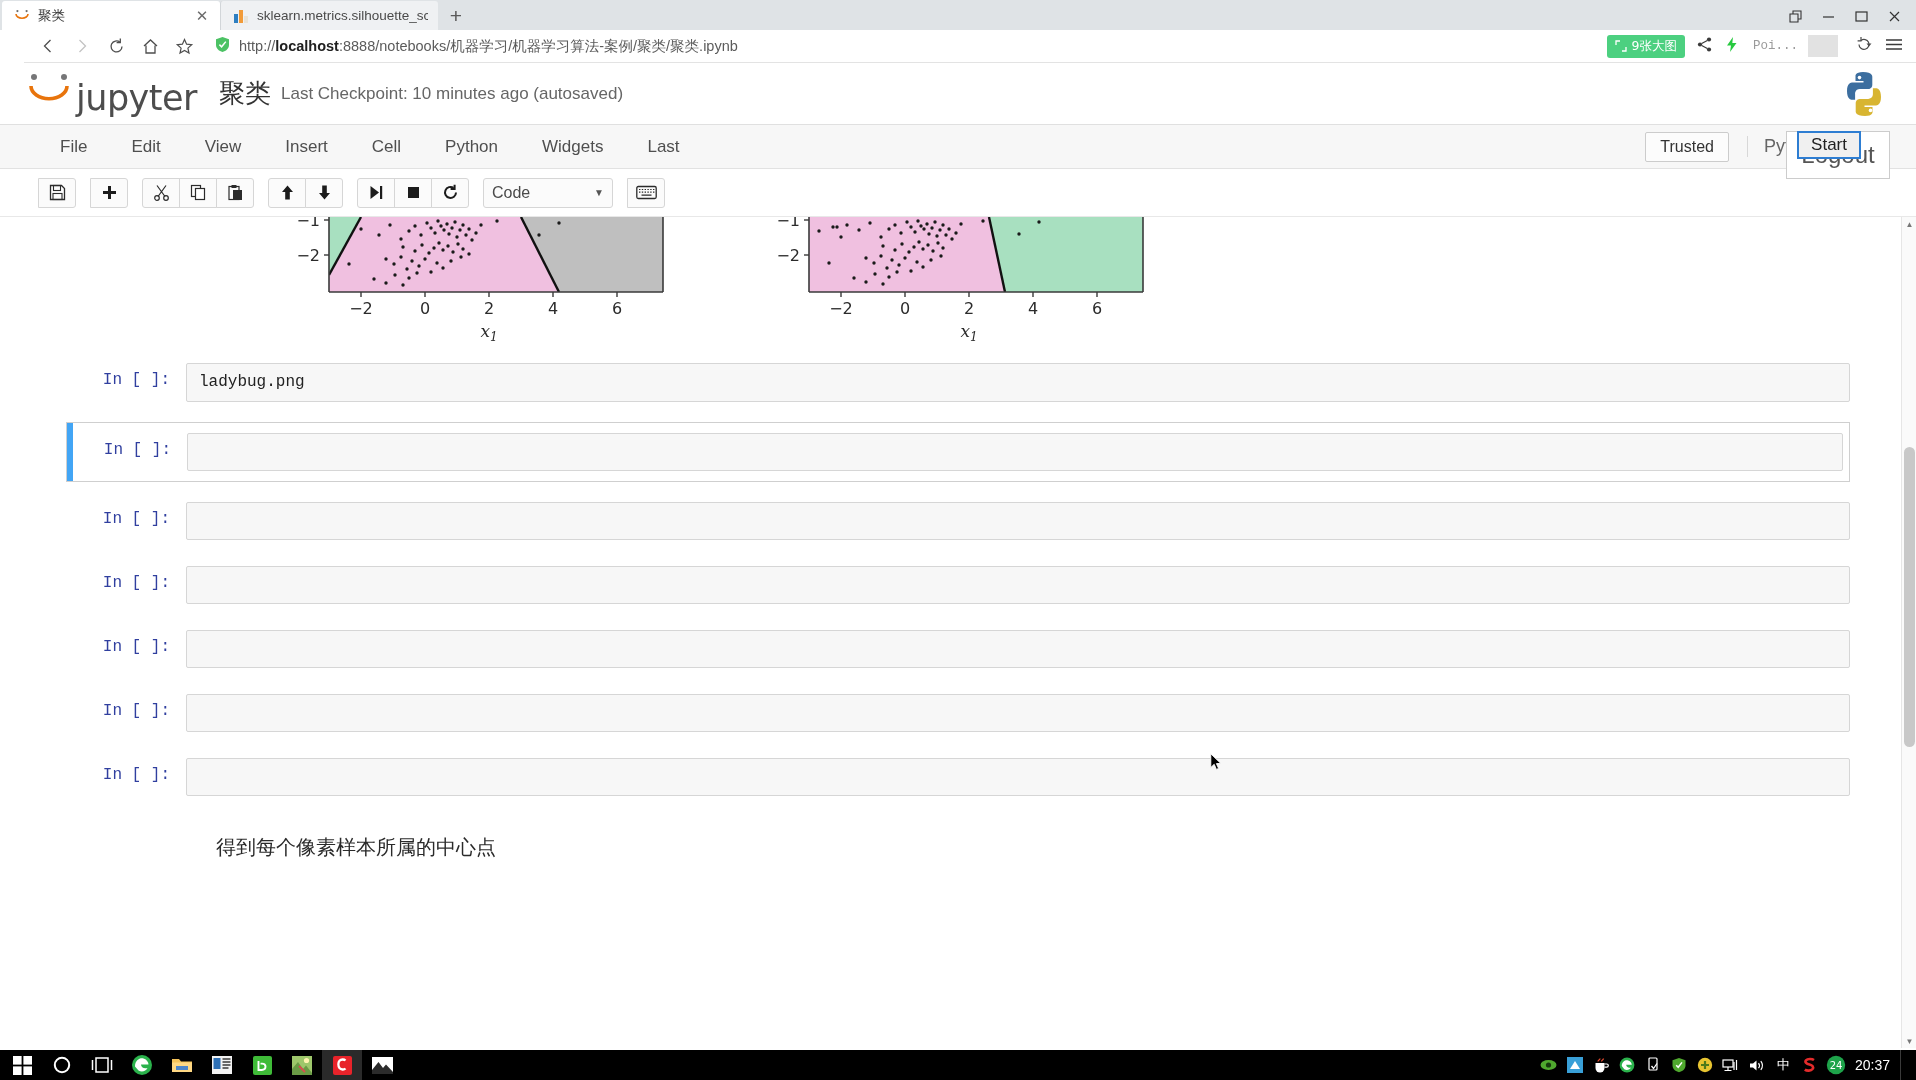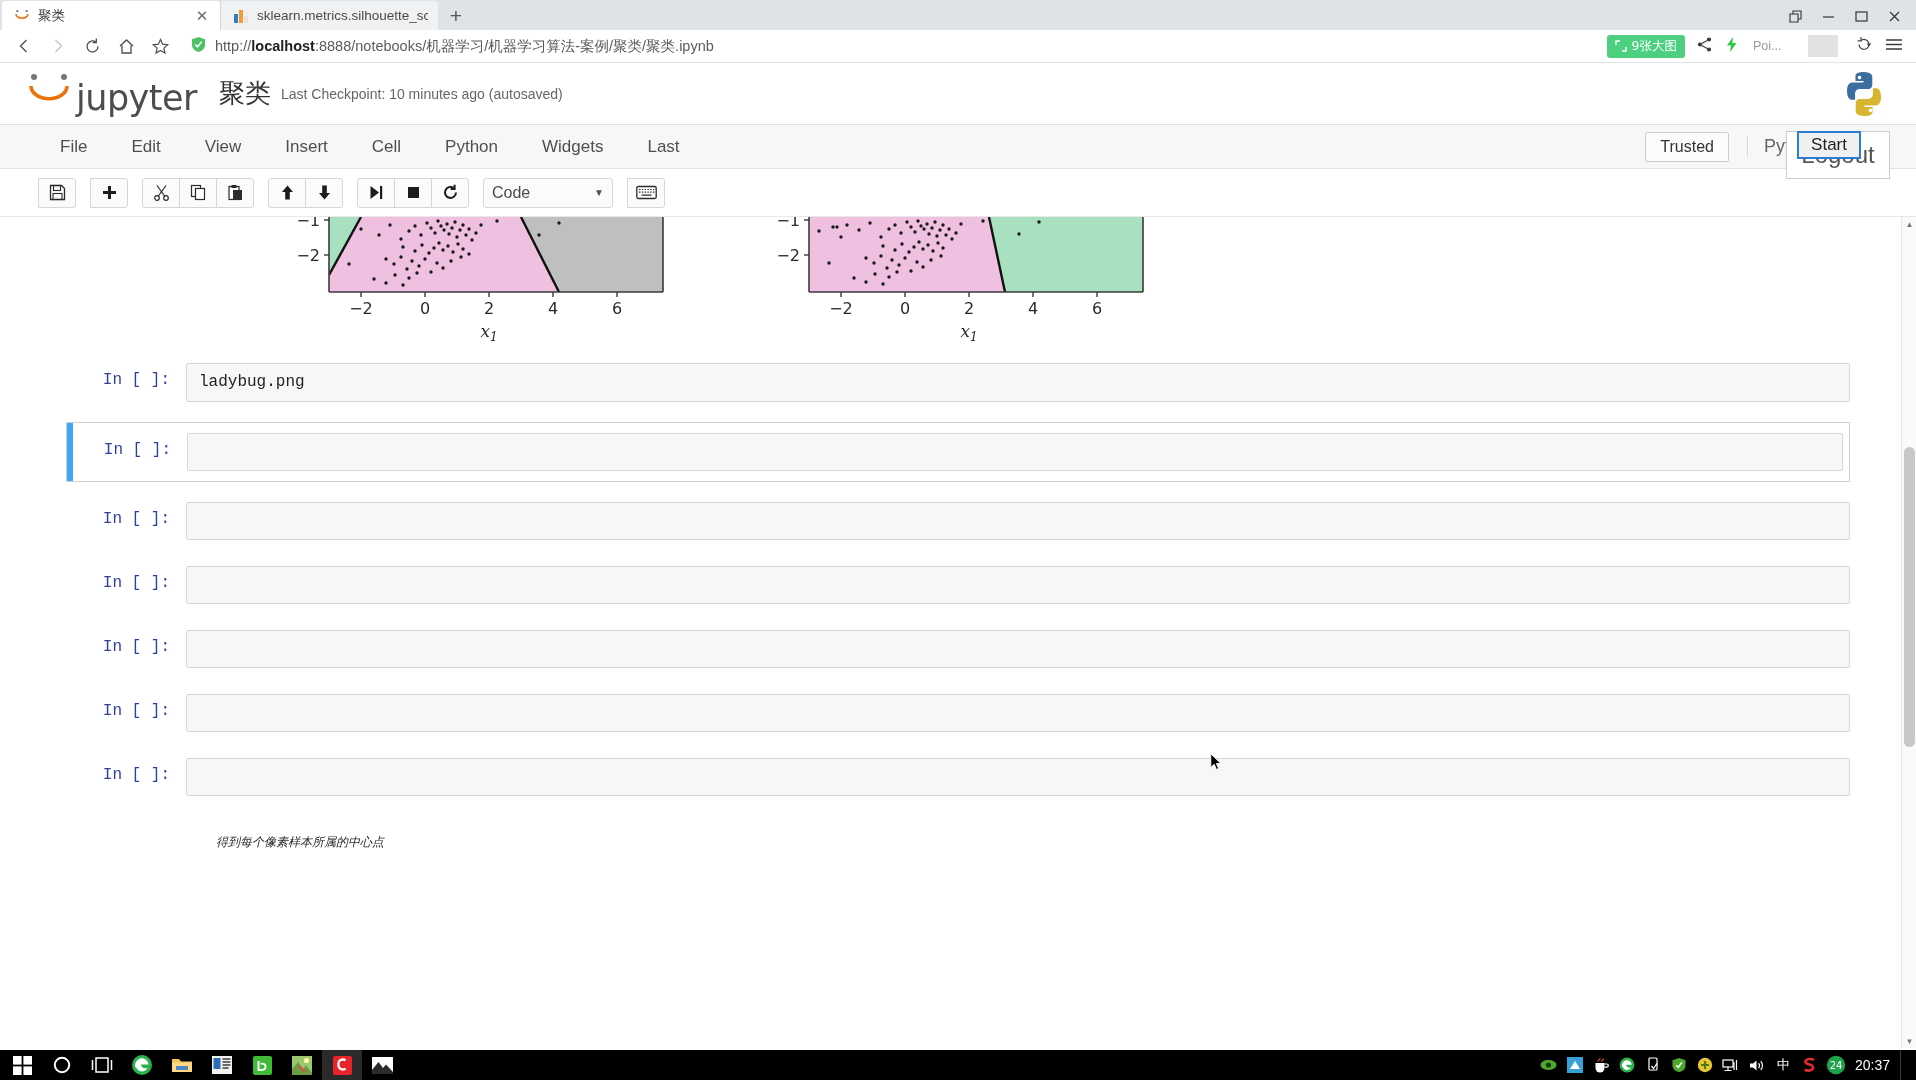--- a/index.html
+++ b/index.html
@@ -37,21 +37,21 @@
     font-size:21px; color:#5a5a5a; font-weight:300;
   }
   .tabstrip-right {
     margin-left:auto; display:flex; align-items:center; gap:18px;
     padding:0 14px 4px 0; color:#444;
   }
   .winbtn { font-size:14px; color:#333; line-height:1; }
 
   .navbar {
     height:33px; background:#ffffff; display:flex; align-items:center;
-    gap:2px; padding:0 8px; border-bottom:1px solid #e3e3e3;
+    gap:2px; padding:0 8px; border-bottom:1px solid #e3e3e3;margin-left:24px;
   }
   .navicon {
     width:32px; height:30px; display:flex; align-items:center; justify-content:center;
     color:#4e4e4e;
   }
   .navicon.disabled { color:#c3c3c3; }
   .urlbox {
     flex:1; height:28px; display:flex; align-items:center; gap:8px;
     margin:0 6px; padding:0 6px; font-size:14.5px; color:#5b5b5b;
   }
@@ -60,37 +60,37 @@
   .nav-right { display:flex; align-items:center; gap:11px; padding-right:4px; }
   .green-badge {
     background:#4cd080; color:#ffffff; font-size:12.5px; border-radius:3px;
     padding:3px 8px; display:flex; align-items:center; gap:5px; white-space:nowrap;
     font-family:"DejaVu Sans", sans-serif;
   }
   .poi-pill {
     width:58px; height:22px; display:flex; align-items:center;
     font-size:12.5px; color:#9a9a9a; padding-left:3px; overflow:hidden; white-space:nowrap;
   }
-  .poi-wrap { position:relative; display:flex; align-items:center; }
+  .poi-wrap { position:relative; display:flex; align-items:center;font-family:Liberation Mono, monospace; }
   .poi-blank { width:30px; height:22px; background:#e2e2e2; }
 
   
   .page { width:1916px; height:985px; background:#ffffff; position:relative; overflow:hidden; }
 
   .jp-header {
     height:62px; border-bottom:1px solid #e0e0e0; display:flex; align-items:center;
     padding:0 26px; position:relative; background:#fff;
   }
   .jp-logo { display:flex; align-items:baseline; gap:4px; margin-right:22px; }
   .jp-logo .logotext {
     font-size:35px; color:#4d4d4d; font-family:"DejaVu Sans", sans-serif;
     letter-spacing:-0.5px;
   }
   .jp-name { font-size:26px; color:#333333; margin-right:10px; font-family:"DejaVu Sans", sans-serif; }
-  .jp-ckpt { font-size:14px; color:#666666; }
+  .jp-ckpt { font-size:17px; color:#666666; }
   .jp-header-right {
     margin-left:auto; display:flex; align-items:center; gap:10px; position:relative;
   }
   .py-logo { width:52px; height:52px; position:relative; }
 
   .logout-box {
     position:absolute; right:26px; top:68px; width:104px; height:48px;
     border:1px solid #cccccc; background:#ffffff; display:flex;
     align-items:center; justify-content:center; font-size:24px; color:#555;
     z-index:30;
@@ -144,23 +144,22 @@
 
   .fig-row { display:flex; gap:80px; padding-left:225px; height:126px; overflow:hidden; }
   .fig { position:relative; }
   .fig svg { display:block; }
 
   .md-head {
     font-size:26px; font-weight:bold; color:#111; margin:68px 0 0 150px;
     font-family:"DejaVu Sans", sans-serif;
   }
   .md-text {
-    font-size:12px; color:#2a2a2a; margin:32px 0 0 150px;
+    font-size:20px; color:#2a2a2a; margin:32px 0 0 150px;
     font-family:"DejaVu Sans", sans-serif;
-    font-style:italic;
   }
 
   .cell-row {
     display:flex; align-items:flex-start; margin:14px 0 0 0;
     padding:6px 0 6px 0; position:relative;
   }
   .cell-row.selected {
     border:1px solid #cfcfcf; background:#ffffff;
     padding:10px 6px 10px 0;
   }

